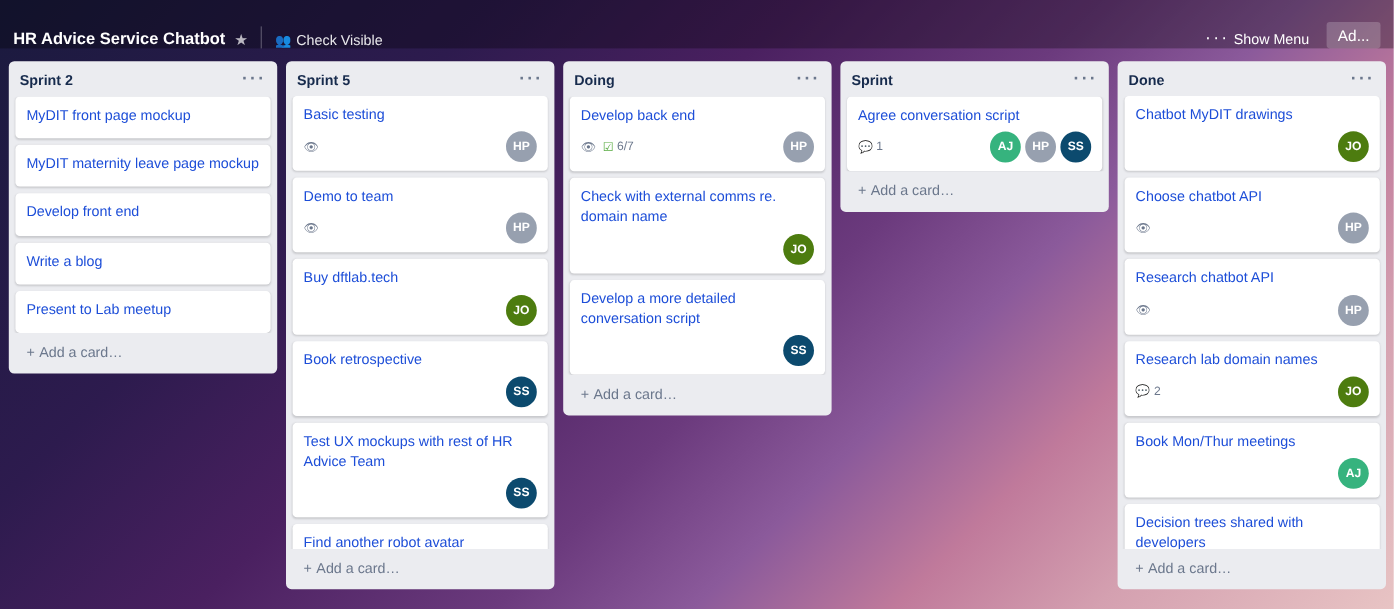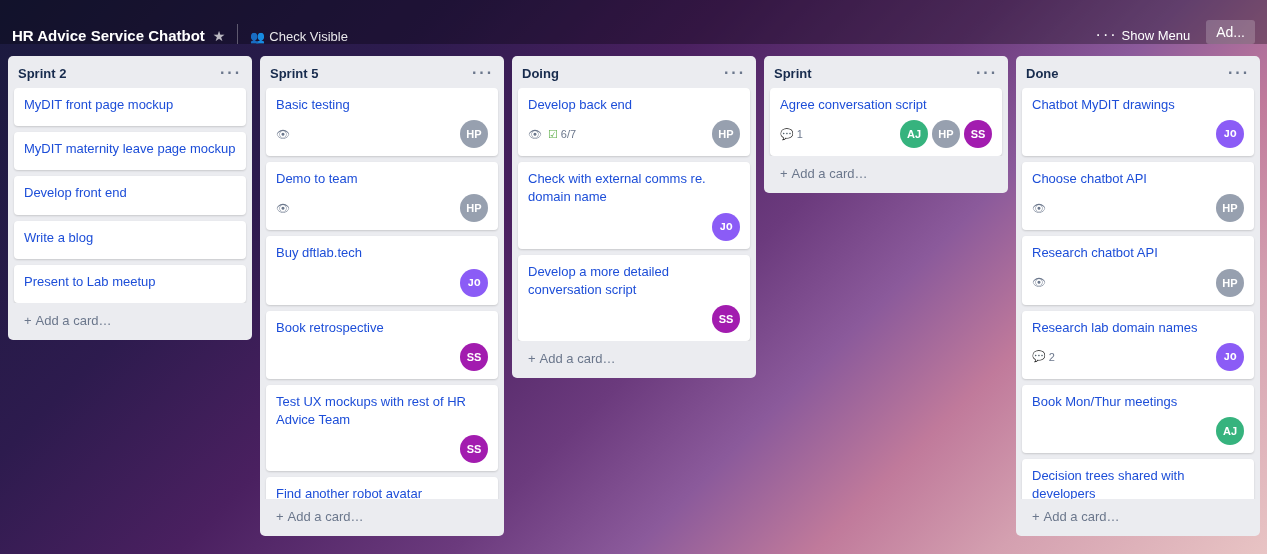--- a/index.html
+++ b/index.html
@@ -137,22 +137,22 @@
       border-radius: 50%;
       display: flex;
       align-items: center;
       justify-content: center;
       font-size: 11px;
       font-weight: 700;
       color: white;
       flex-shrink: 0;
     }
     .avatar-hp { background: #97a0af; }
-    .avatar-jo { background: #8b5cf6; font-family: Liberation Mono, monospace; }
-    .avatar-ss { background: #a21caf; }
+    .avatar-jo { background: #4d7c0f; }
+    .avatar-ss { background: #0c4a6e; }
     .avatar-aj { background: #36b37e; }
 
     
     .add-card {
       color: #6b778c;
       font-size: 13px;
       padding: 6px 10px 8px;
       cursor: pointer;
       border-radius: 3px;
       display: flex;

